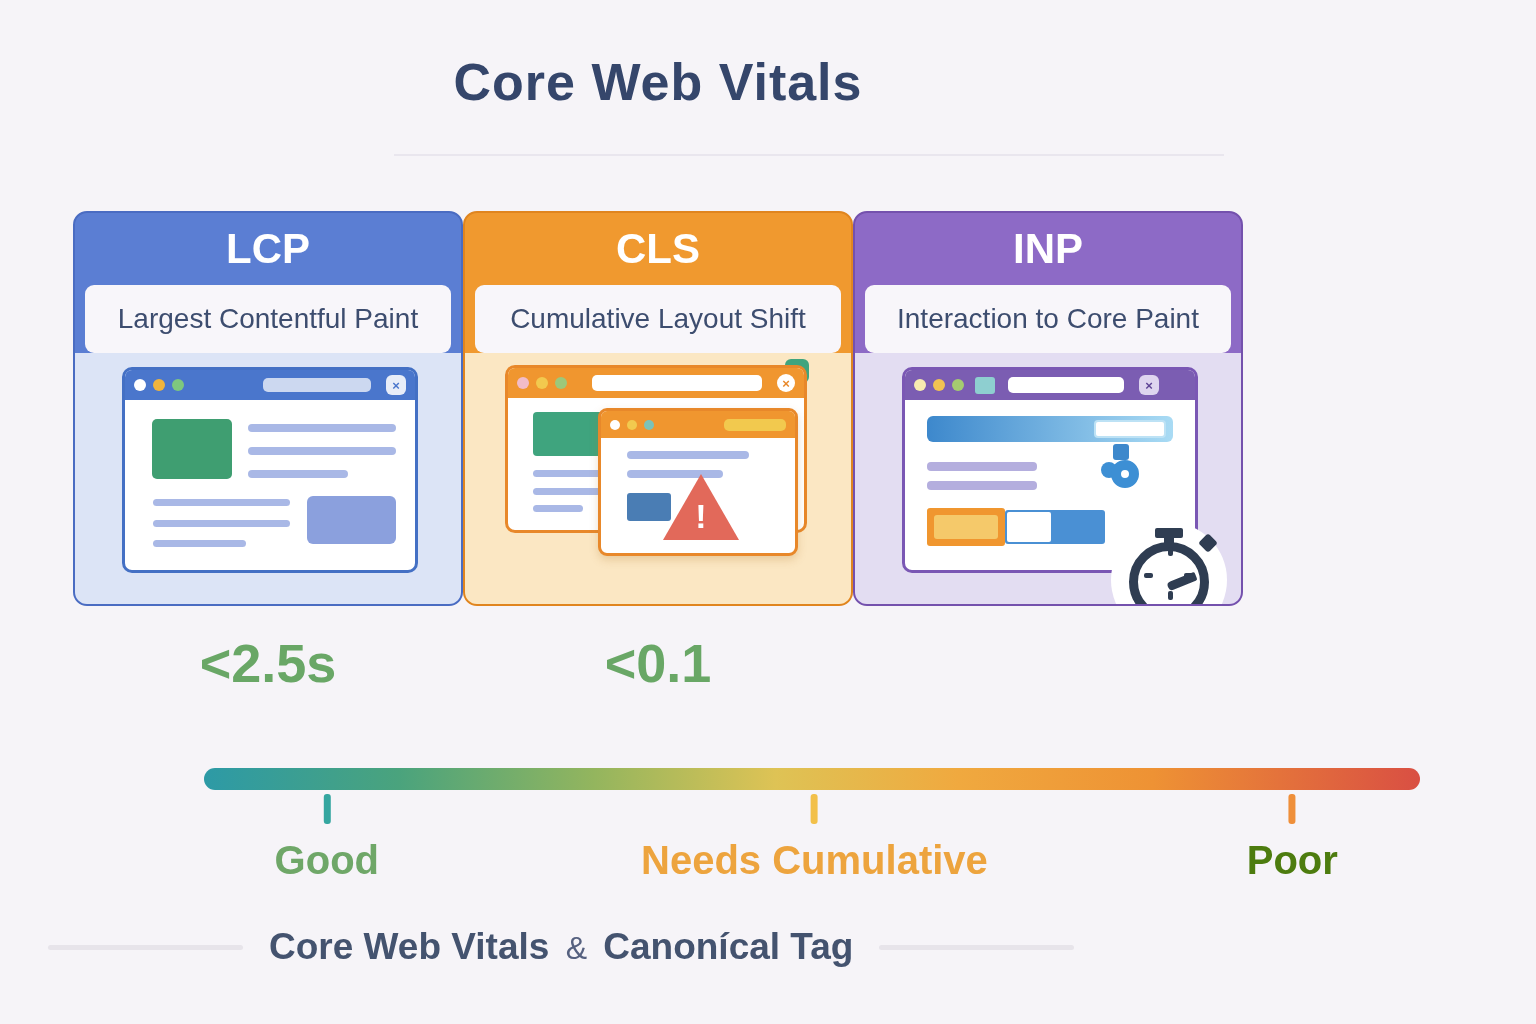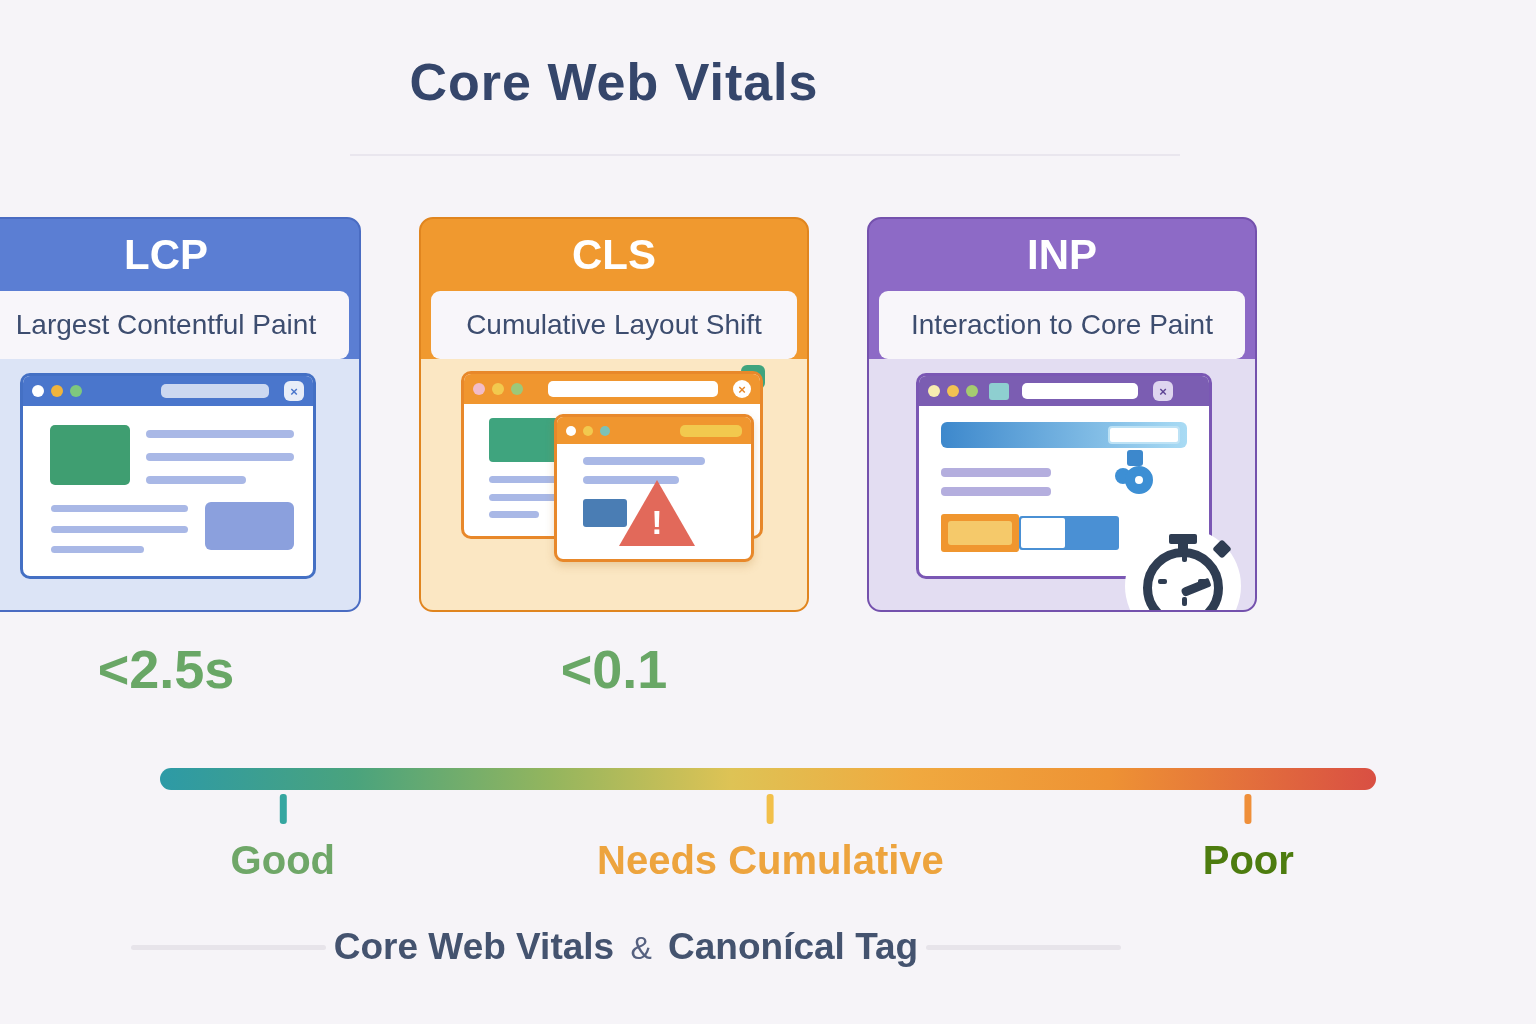--- a/index.html
+++ b/index.html
@@ -1,26 +1,26 @@
 <!DOCTYPE html>
 <html><head>
 <meta charset="utf-8">
 <style>
   * { margin:0; padding:0; box-sizing:border-box; }
   html,body { width:1536px; height:1024px; }
   body { font-family:"Liberation Sans", sans-serif; background:#f6f4f8; overflow:hidden; }
-  .canvas { position:relative; width:1228px; height:1024px; background:#f6f4f8; }
+  .canvas { position:relative; width:1228px; height:1024px; background:#f6f4f8;margin-left:44px; }
 
   
   .page-title { position:absolute; top:52px; left:0; width:100%; text-align:center;
     font-size:52px; font-weight:bold; color:#35466b; letter-spacing:1px; }
   .title-divider { position:absolute; top:154px; left:350px; width:830px; height:2px; background:#e9e6ee; }
 
   
-  .cards-row { position:absolute; top:217px; left:0; width:100%; display:flex; justify-content:center; gap:58px; }
+  .cards-row { position:absolute; top:211px; left:0; width:100%; display:flex; justify-content:center; }
   .card-col { width:390px; display:flex; flex-direction:column; align-items:center; }
   .card { width:390px; height:395px; border-radius:14px; overflow:hidden; border:2px solid; }
   .card-abbr { display:block; text-align:center; font-size:42px; font-weight:bold; color:#fff; padding:12px 0 10px; }
   .card-subtitle { margin:2px 10px 0; height:68px; background:#f8f6fa; border-radius:9px;
     display:flex; align-items:center; justify-content:center; font-size:28px; color:#3d4d6f; }
   .card-body { position:relative; height:255px; margin-top:0; }
 
   .card.lcp { border-color:#4a6cc2; background:#5b7ed3; }
   .card.lcp .card-body { background:#dce4f6; }
   .card.cls { border-color:#e0851f; background:#f0992f; }
@@ -109,21 +109,21 @@
   .scale-item.good .tick { background:#35a6a0; }
   .scale-item.good .scale-label { color:#6fa768; }
   .scale-item.needs { left:50.2%; }
   .scale-item.needs .tick { background:#f2c04a; }
   .scale-item.needs .scale-label { color:#eda43e; }
   .scale-item.poor { left:89.5%; }
   .scale-item.poor .tick { background:#ef8f3a; }
   .scale-item.poor .scale-label { color:#4d7c0f; }
 
   
-  .footer { position:absolute; top:926px; left:12px; width:100%; display:flex; align-items:center; justify-content:center; gap:8px; }
+  .footer { position:absolute; top:926px; left:4px; width:100%; display:flex; align-items:center; justify-content:flex-start; gap:26px; }
   .footer-dash { width:195px; height:5px; background:#e7e4ea; border-radius:3px; }
   .footer-text { font-size:37px; color:#44536f; white-space:nowrap; }
   .footer-text .strong { font-weight:bold; }
   .footer-text .amp { font-weight:normal; font-size:32px; color:#566180; padding:0 6px; }
 </style>
 </head>
 <body>
 
 <div class="canvas">
 

